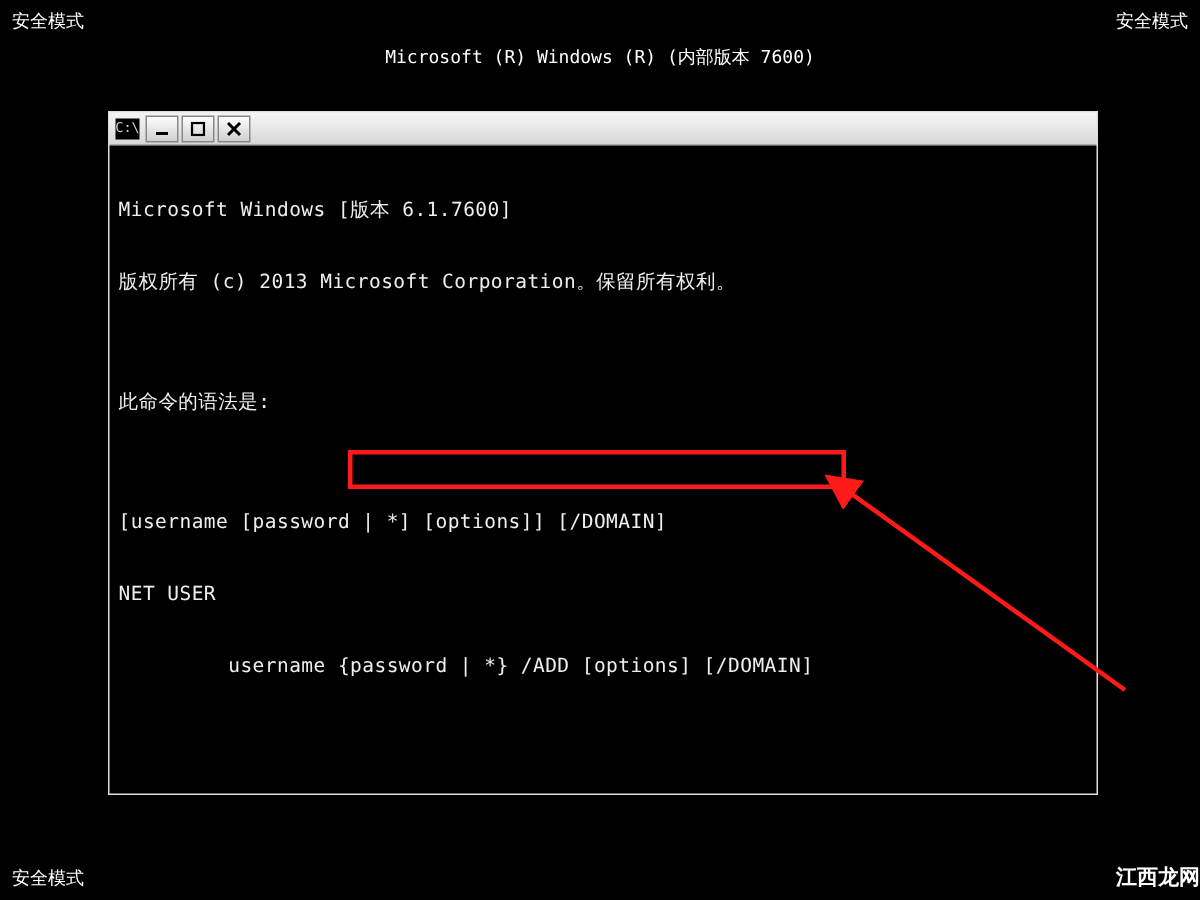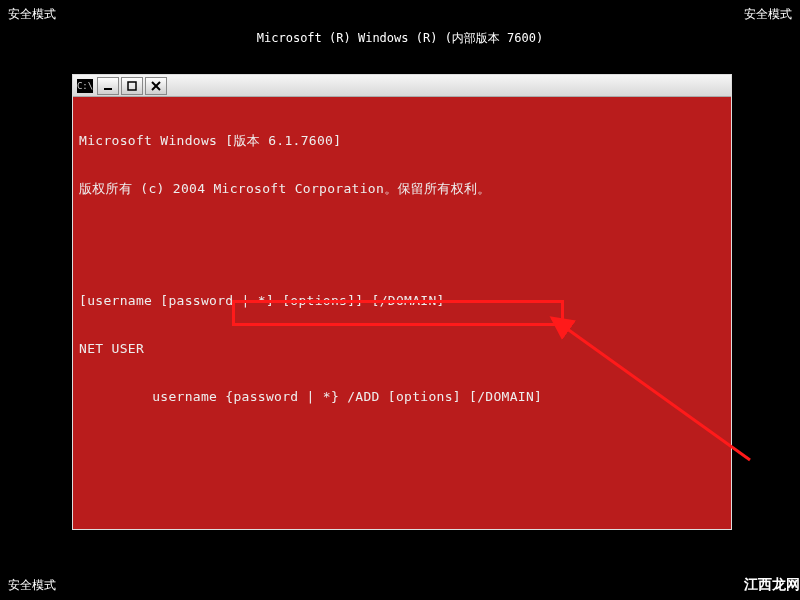--- a/index.html
+++ b/index.html
@@ -92,21 +92,21 @@
       display: inline-flex;
       align-items: center;
       justify-content: center;
       font-size: 11px;
       font-family: Tahoma, sans-serif;
       cursor: pointer;
     }
     .win-btn svg { width: 10px; height: 10px; }
     .terminal {
       flex: 1;
-      background: #b91c1c;
+      background: #000000;
       color: #eee;
       font-family: "NSimSun", "SimSun", "Consolas", monospace;
       font-size: 13px;
       line-height: 16px;
       padding: 4px 6px;
       white-space: pre;
       overflow: hidden;
       letter-spacing: 0.3px;
     }
     .terminal .line { white-space: pre; }
@@ -146,22 +146,23 @@
       <span class="win-btn">
         <svg viewBox="0 0 10 10">
             <line x1="1" y1="1" x2="9" y2="9" stroke="#000" stroke-width="2"></line>
             <line x1="9" y1="1" x2="1" y2="9" stroke="#000" stroke-width="2"></line>
           </svg>
       </span>
     </div>
   </div>
   <div class="terminal">
     <div class="line">Microsoft Windows [版本 6.1.7600]</div>
-    <div class="line">版权所有 (c) 2004 Microsoft Corporation。保留所有权利。</div>
+    <div class="line">版权所有 (c) 2013 Microsoft Corporation。保留所有权利。</div>
     <div class="line"></div>
+    <div class="line">此命令的语法是:</div>
     <div class="line"></div>
     <div class="line">[username [password | *] [options]] [/DOMAIN]</div>
     <div class="line">NET USER</div>
     <div class="line">         username {password | *} /ADD [options] [/DOMAIN]</div>
     
     
     <div class="line"></div>
     <div class="line"></div>
     
   </div>

